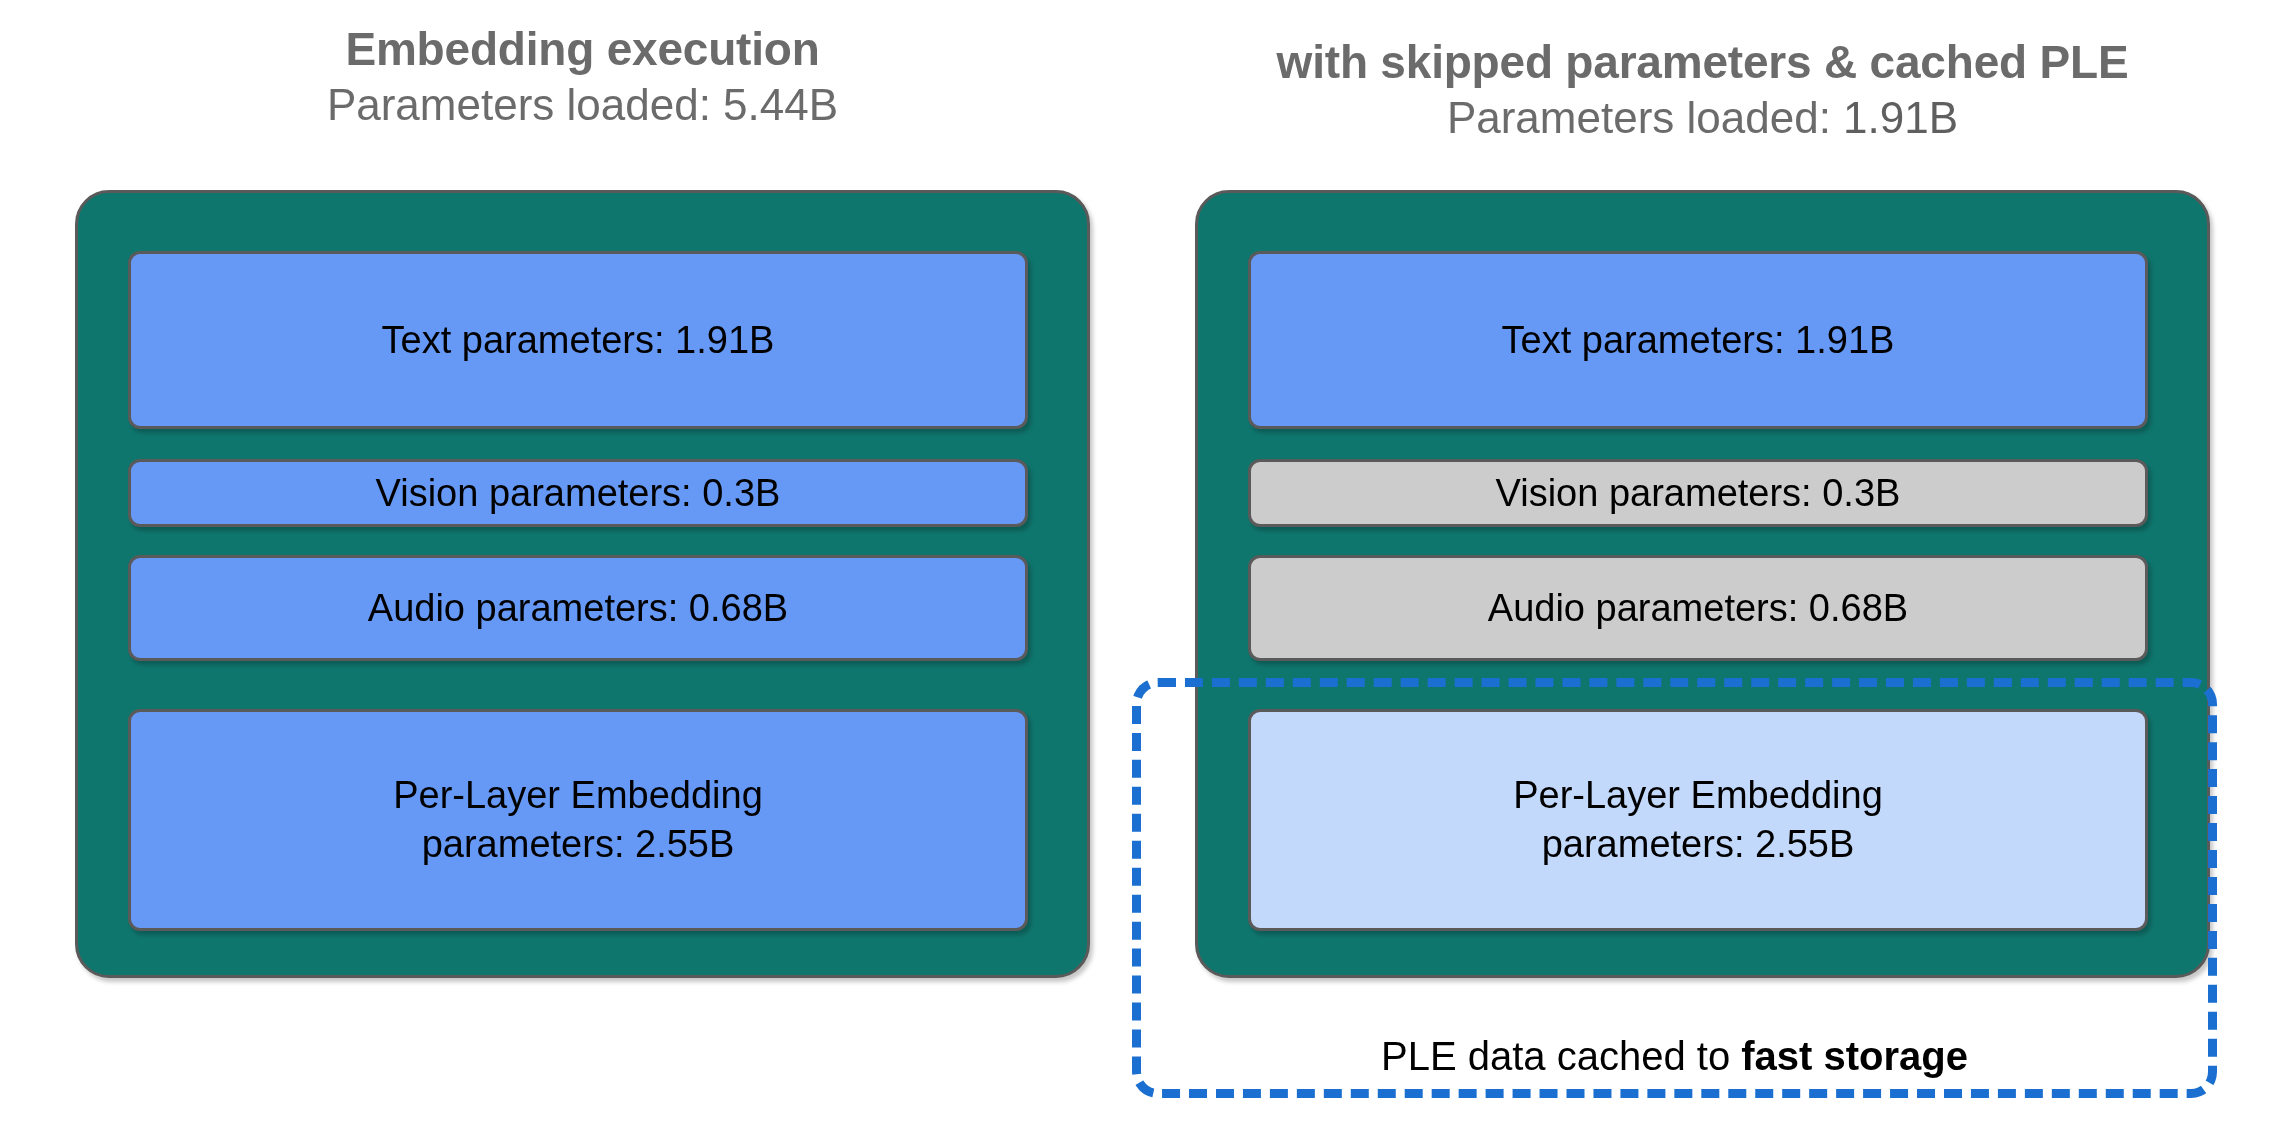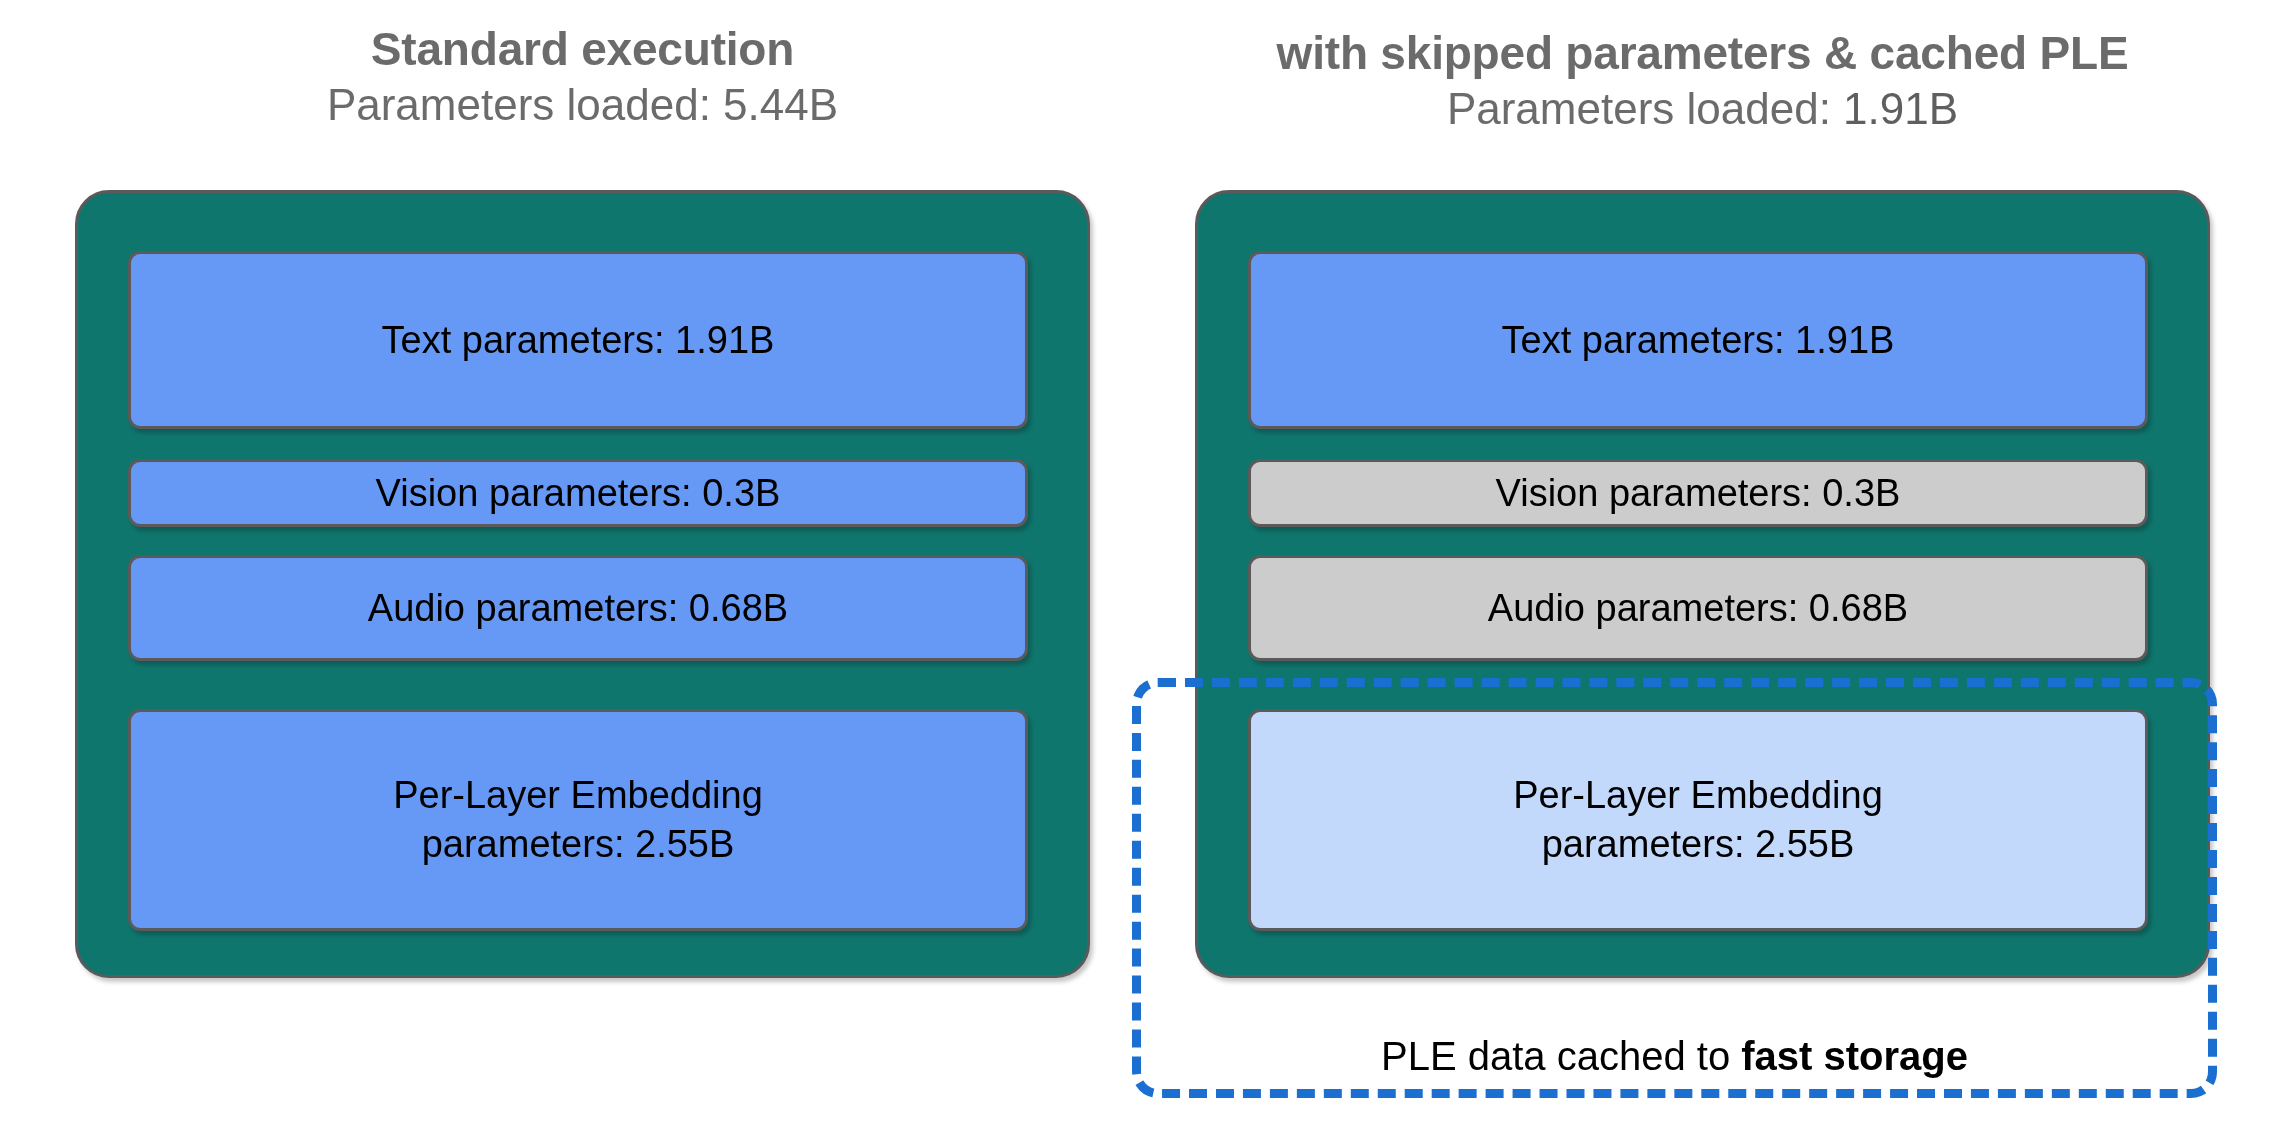--- a/index.html
+++ b/index.html
@@ -91,37 +91,37 @@
     white-space: nowrap;
   }
   .cache-caption .strong { font-weight: bold; }
 </style>
 </head>
 <body>
 
 <div id="stage">
 
   <div class="col-head" style="left:75px; top:24px; width:1015px;">
-    <div class="col-title">Standard execution</div>
+    <div class="col-title">Embedding execution</div>
     <div class="col-sub"><span>Parameters loaded: </span><span>5.44B</span></div>
   </div>
 
   <div class="panel" style="left:75px; top:190px; width:1015px; height:788px;">
 
     <div class="block blue" style="left:50px; top:58px; width:900px; height:178px;">Text parameters: 1.91B</div>
 
     <div class="block blue" style="left:50px; top:266px; width:900px; height:68px;">Vision parameters: 0.3B</div>
 
     <div class="block blue" style="left:50px; top:362px; width:900px; height:106px;">Audio parameters: 0.68B</div>
 
     <div class="block blue" style="left:50px; top:516px; width:900px; height:222px;">Per-Layer Embedding
 parameters: 2.55B</div>
   </div>
 
-  <div class="col-head" style="left:1195px; top:28px; width:1015px;">
+  <div class="col-head" style="left:1195px; top:37px; width:1015px;">
     <div class="col-title">with skipped parameters &amp; cached PLE</div>
     <div class="col-sub"><span>Parameters loaded: </span><span class="strong">1.91B</span></div>
   </div>
 
   <div class="panel" style="left:1195px; top:190px; width:1015px; height:788px;">
 
     <div class="block blue" style="left:50px; top:58px; width:900px; height:178px;">Text parameters: 1.91B</div>
 
     <div class="block grey" style="left:50px; top:266px; width:900px; height:68px;">Vision parameters: 0.3B</div>
 

